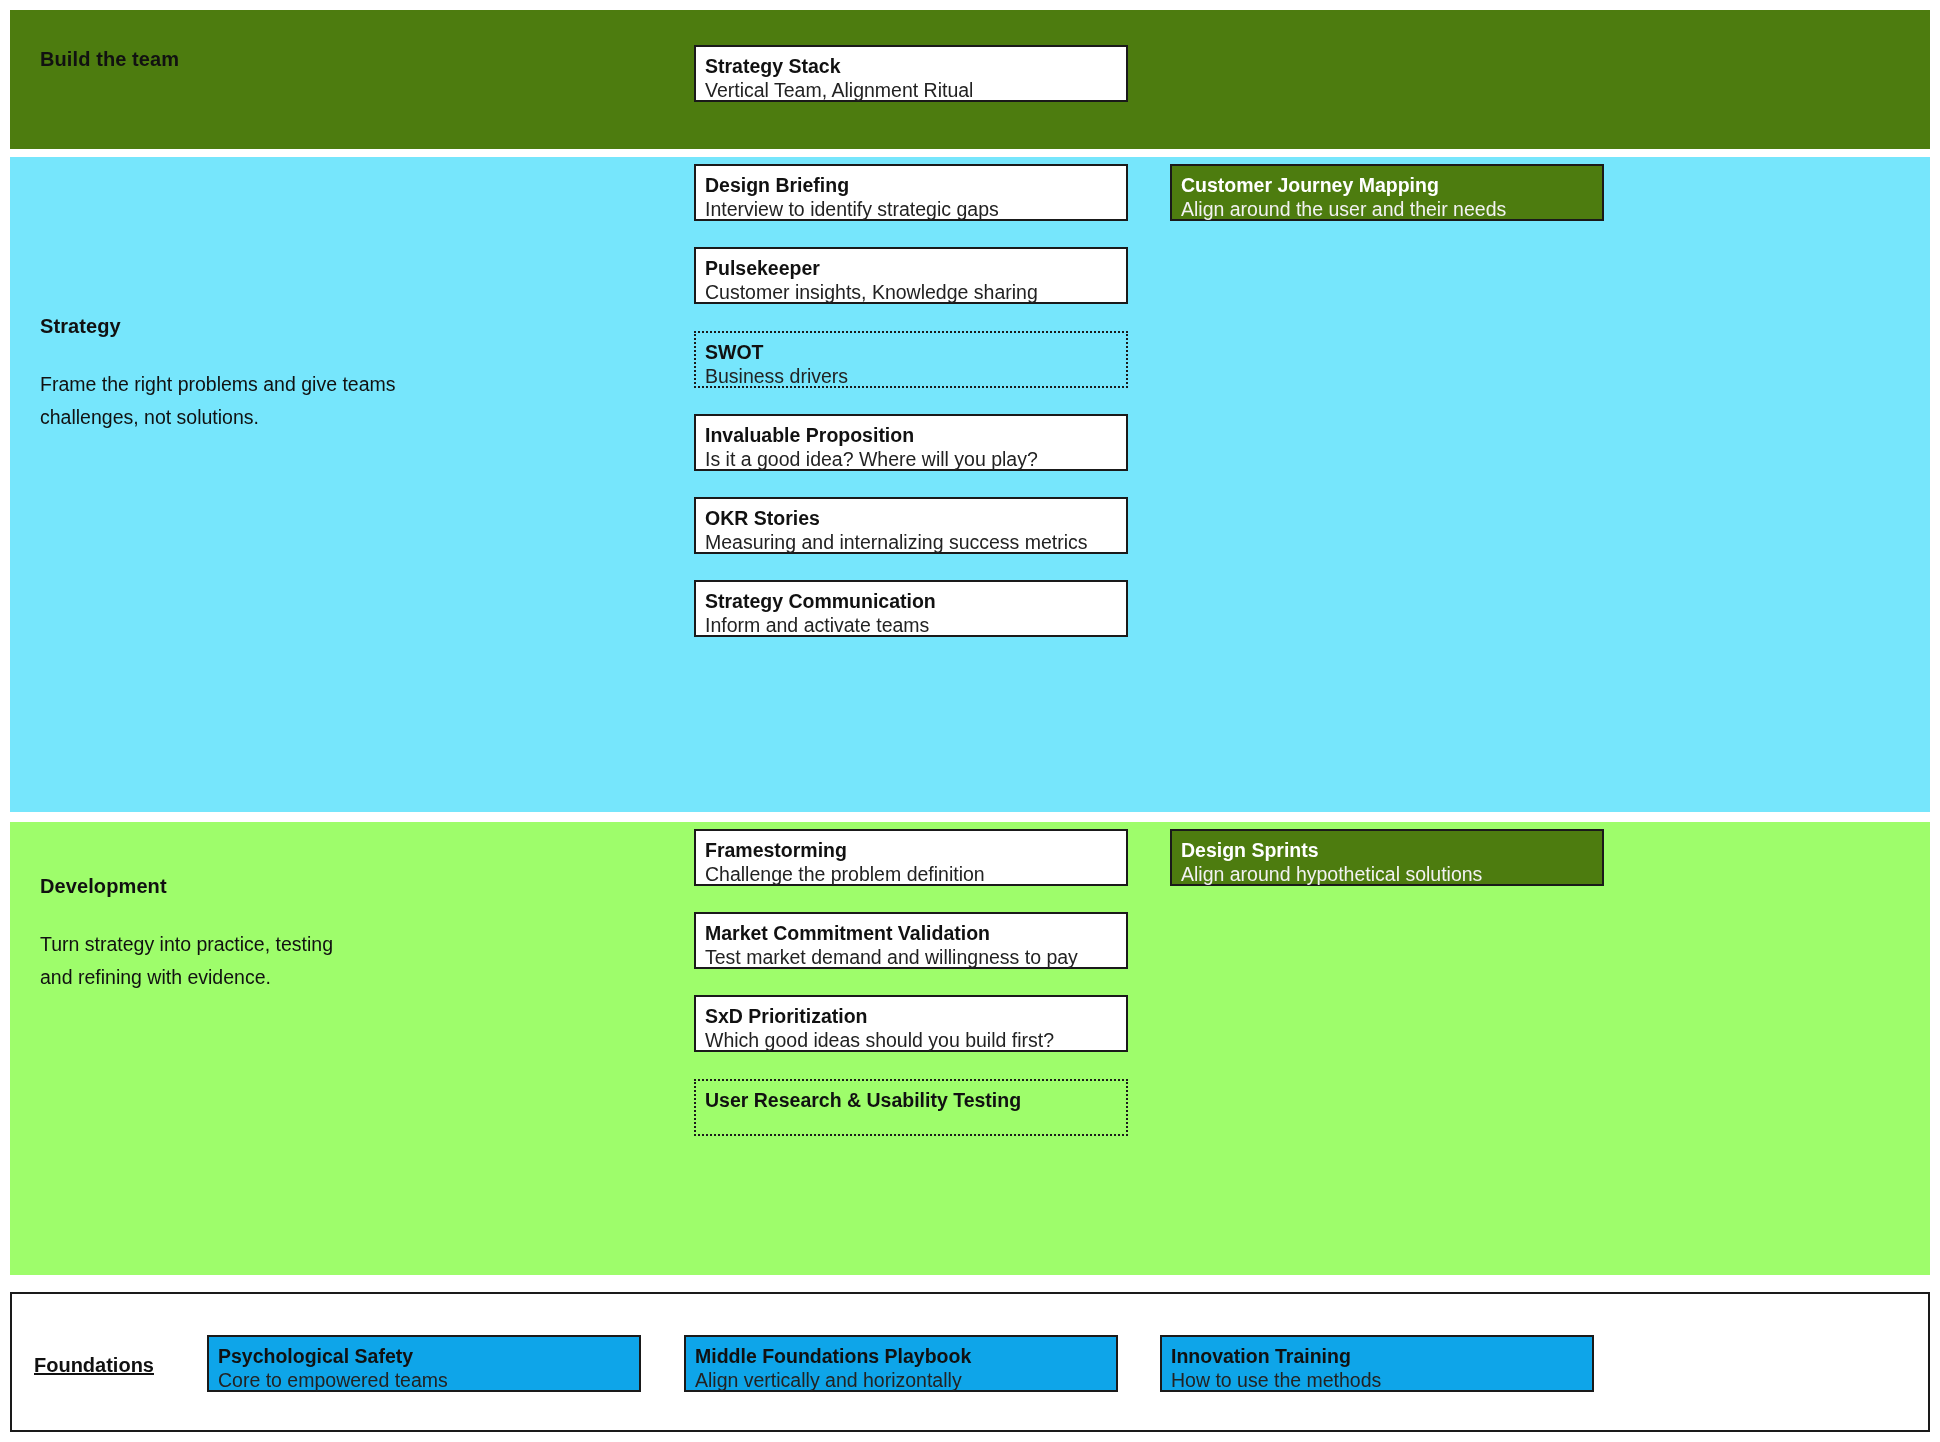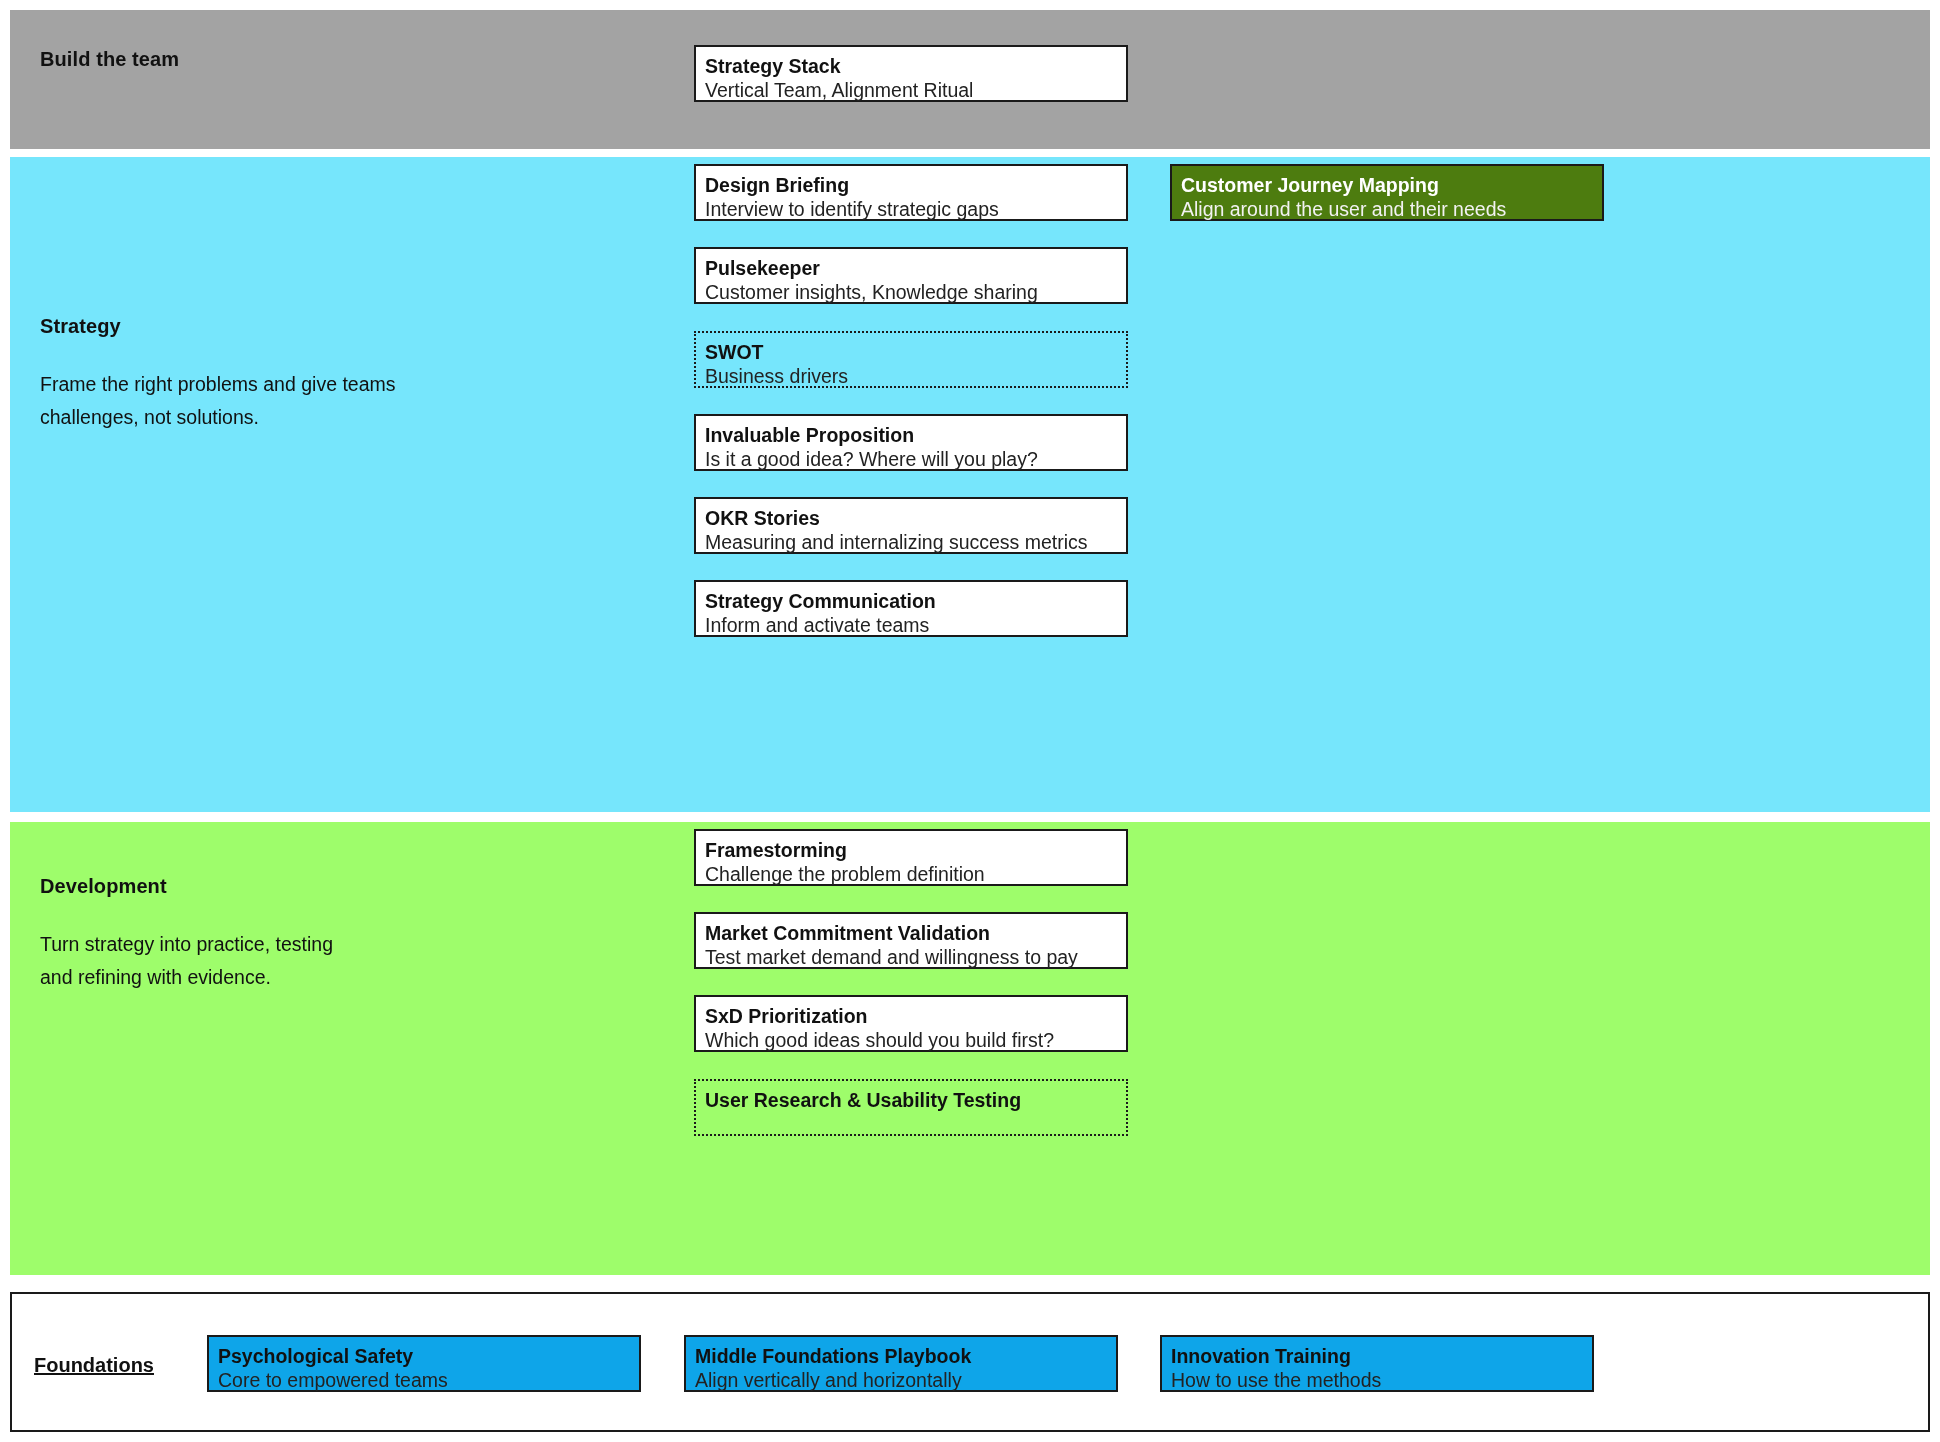--- a/index.html
+++ b/index.html
@@ -25,21 +25,21 @@
   
   .band {
     position: absolute;
     left: 10px;
     width: 1920px;
     box-sizing: border-box;
   }
   .band-build {
     top: 10px;
     height: 139px;
-    background: #a3a3a3;
+    background: #4d7c0f;
   }
   .band-strategy {
     top: 157px;
     height: 655px;
     background: #76e6fc;
   }
   .band-development {
     top: 822px;
     height: 453px;
     background: #9efd6b;
@@ -206,20 +206,24 @@
     <div class="card col-main h-two" style="top:173px;">
       <div class="card-title">SxD Prioritization</div>
       <div class="card-sub">Which good ideas should you build first?</div>
     </div>
 
     <div class="card col-main h-two dotted title-only" style="top:257px;">
       <div class="card-title">User Research &amp; Usability Testing</div>
       <div class="card-sub"></div>
     </div>
 
+    <div class="card col-right h-two gray" style="top:7px;">
+      <div class="card-title">Design Sprints</div>
+      <div class="card-sub">Align around hypothetical solutions</div>
+    </div>
   </div>
 
   <div class="band band-foundations">
     <div class="label-foundations">Foundations</div>
 
     <div class="card light h-two" style="left:195px; width:434px; top:41px;">
       <div class="card-title">Psychological Safety</div>
       <div class="card-sub">Core to empowered teams</div>
     </div>
 

